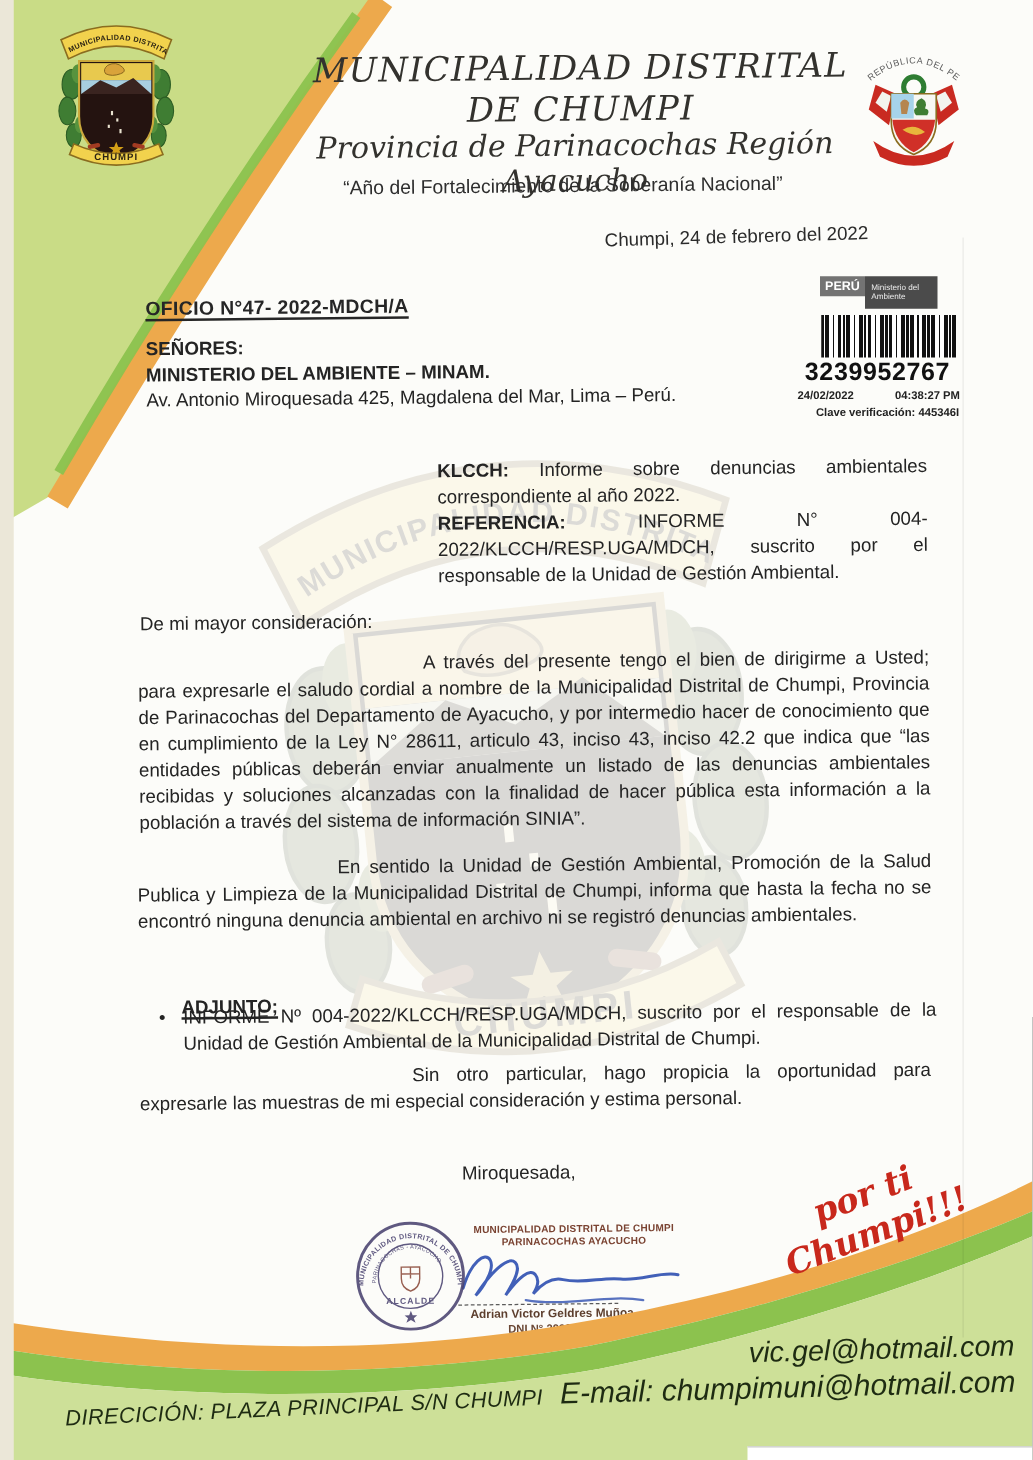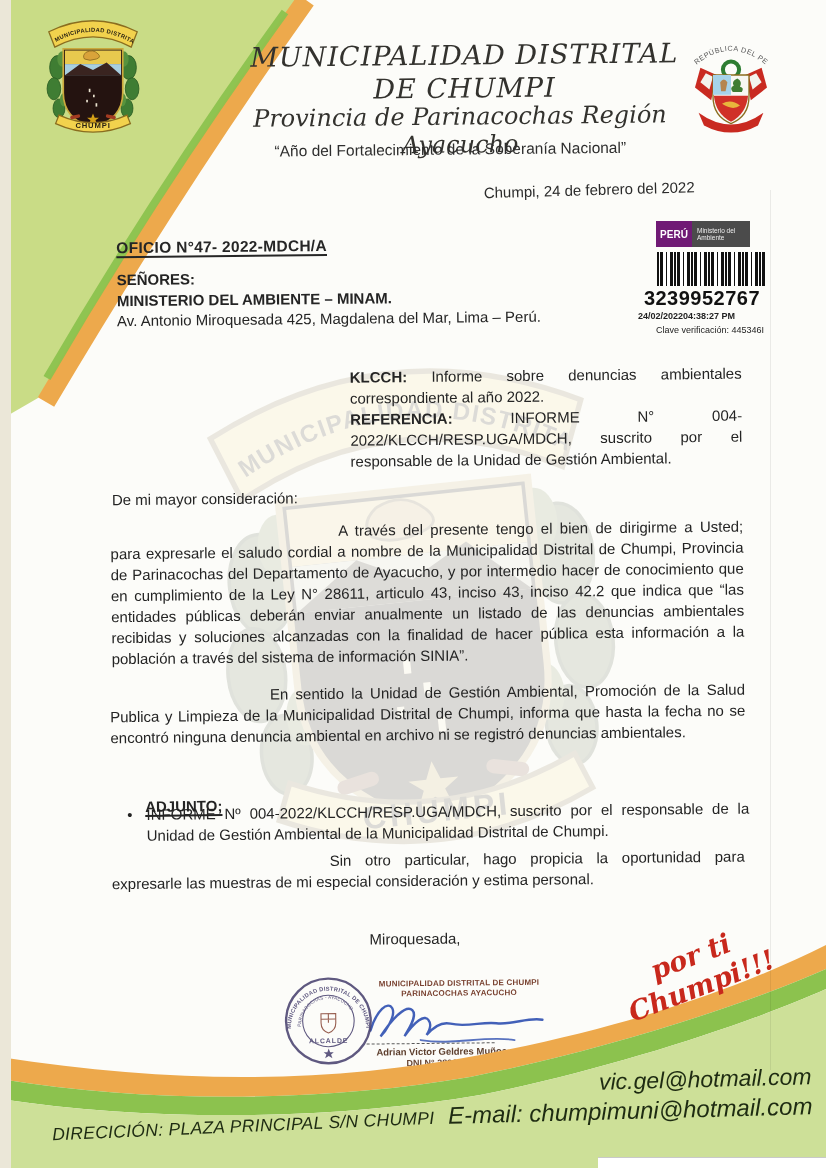--- a/index.html
+++ b/index.html
@@ -22,29 +22,29 @@
   .bold{font-weight:bold;}
   .just{text-align:justify;margin:0;}
   .underl{text-decoration:underline;text-decoration-thickness:1.5px;text-underline-offset:3px;}
   .oficio{left:120px;top:236px;font-size:15.5px;letter-spacing:.3px;}
   .asunto-block{left:352px;top:366px;width:392px;}
   .p1{left:111px;top:519px;width:633px;text-indent:228px;}
   .p2{left:109px;top:682px;width:635px;text-indent:160px;}
   .closing{left:109px;top:849px;width:633px;text-indent:218px;}
   .bullet-row{left:125px;top:801px;width:622px;display:flex;gap:14px;}
   
-  .minam-red{left:656px;top:221px;width:36px;height:26px;background:#701a75;color:#fff;
+  .minam-red{left:656px;top:221px;width:36px;height:16px;background:#737373;color:#fff;
              display:flex;align-items:center;justify-content:center;font-weight:bold;font-size:10px;}
   .minam-gray{left:692px;top:221px;width:58px;height:26px;background:#4b4b4b;color:#eee;
               font-size:6.5px;line-height:7.5px;display:flex;align-items:center;padding-left:5px;box-sizing:border-box;}
   .barcode{left:657px;top:252px;width:108px;height:34px;
     background:repeating-linear-gradient(90deg,#111 0 2px,#fff 2px 3px,#111 3px 6px,#fff 6px 9px,#111 9px 10px,#fff 10px 13px,#111 13px 16px,#fff 16px 17px);}
   .bc-num{left:634px;top:287px;width:136px;text-align:center;font-weight:bold;font-size:20px;letter-spacing:.5px;color:#111;}
-  .bc-dt{left:638px;top:311px;width:130px;display:flex;font-size:9px;font-weight:bold;color:#222;}
-  .bc-clave{left:645px;top:325px;width:130px;text-align:center;font-size:9px;font-weight:normal;color:#222;}
+  .bc-dt{left:638px;top:311px;width:130px;display:flex;justify-content:space-between;font-size:9px;font-weight:bold;color:#222;}
+  .bc-clave{left:645px;top:325px;width:130px;text-align:center;font-size:9px;font-weight:bold;color:#222;}
   
   .sig-small{width:250px;text-align:center;font-size:8px;line-height:9.5px;color:#7a4332;font-weight:bold;letter-spacing:.2px;}
   .sig-name{left:352px;top:1046px;width:170px;text-align:center;font-weight:bold;font-size:9.5px;color:#5d3f2e;}
   .sig-dni{left:352px;top:1058px;width:170px;text-align:center;font-size:9px;color:#6a4734;font-weight:bold;}
   .sig-alc{left:352px;top:1069px;width:170px;text-align:center;font-size:9px;color:#6a4734;font-weight:bold;letter-spacing:2px;}
   .dashline{left:362px;top:1043px;width:128px;border-top:1.6px dashed #5a5a5a;height:0;}
   
   .slogan{left:596px;top:940px;width:200px;text-align:center;font-family:"DejaVu Serif",serif;
           font-style:italic;font-weight:bold;font-size:27px;color:#c8281c;transform:rotate(-21deg);}
   .email1{right:14px;top:1066px;font-style:italic;font-size:23px;color:#1e2b12;transform:rotate(-1.5deg);}

